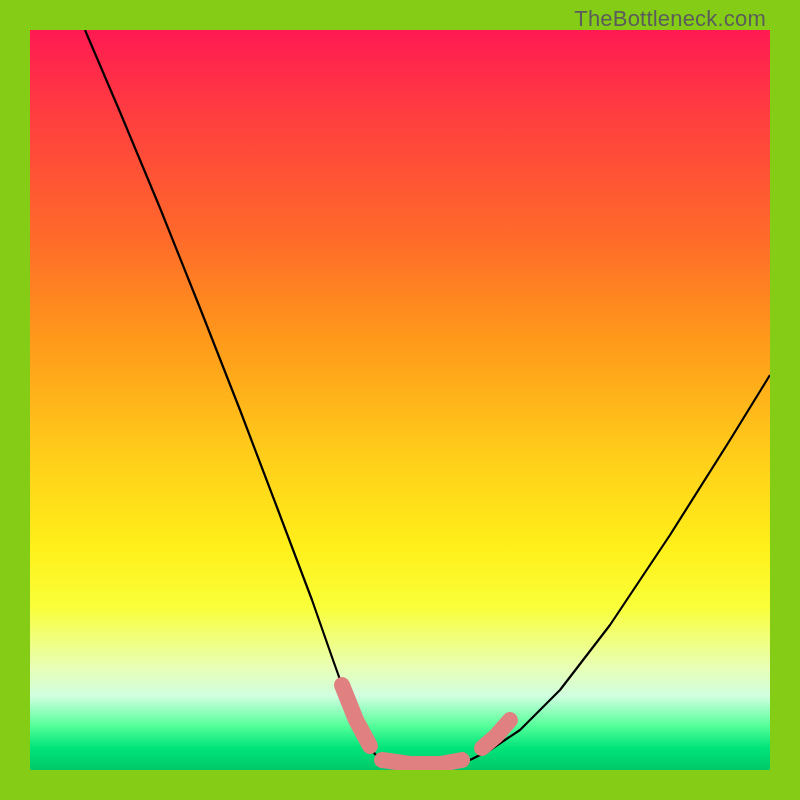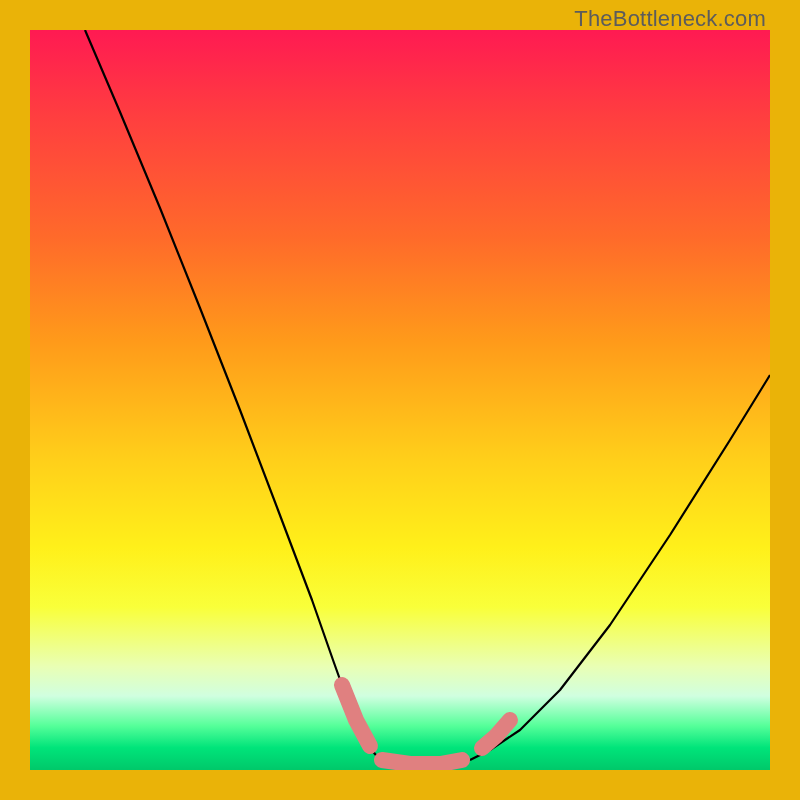--- a/index.html
+++ b/index.html
@@ -9,21 +9,21 @@
     height: 800px;
     background: #000;
     overflow: hidden;
   }
   .frame {
     position: absolute;
     left: 0;
     top: 0;
     width: 800px;
     height: 800px;
-    background: #eab308;
+    background: #84cc16;
   }
   .plot {
     position: absolute;
     left: 30px;
     top: 30px;
     width: 740px;
     height: 740px;
     background: linear-gradient(to bottom,
       #ff1a52 0%,
       #ff3f3f 12%,

